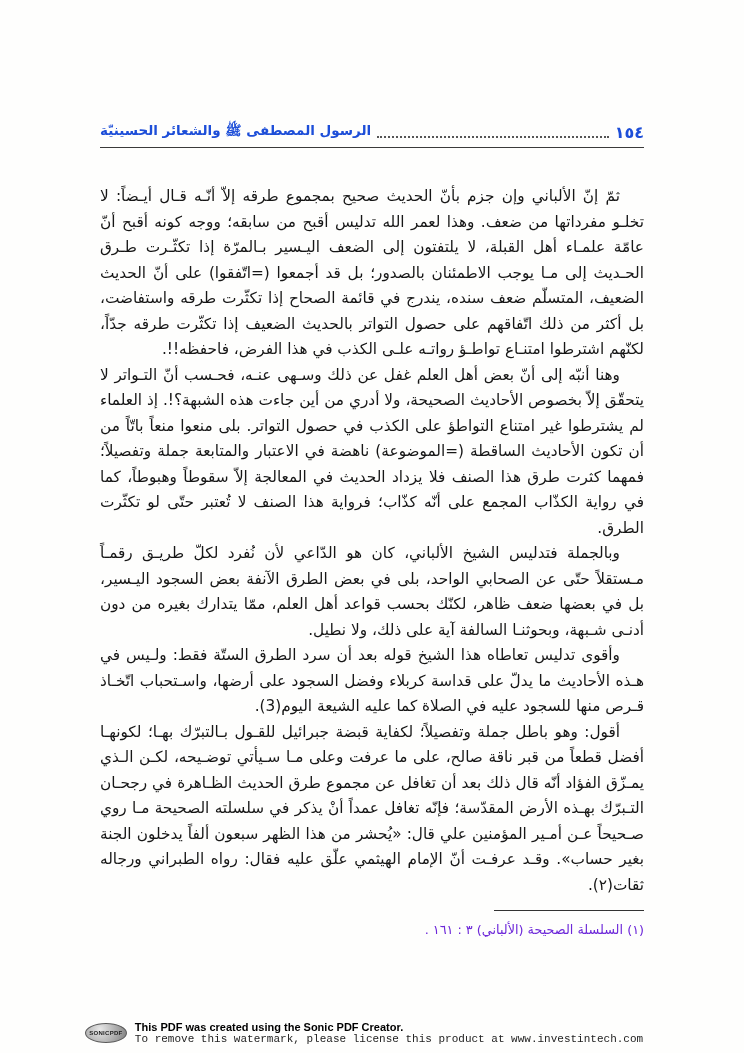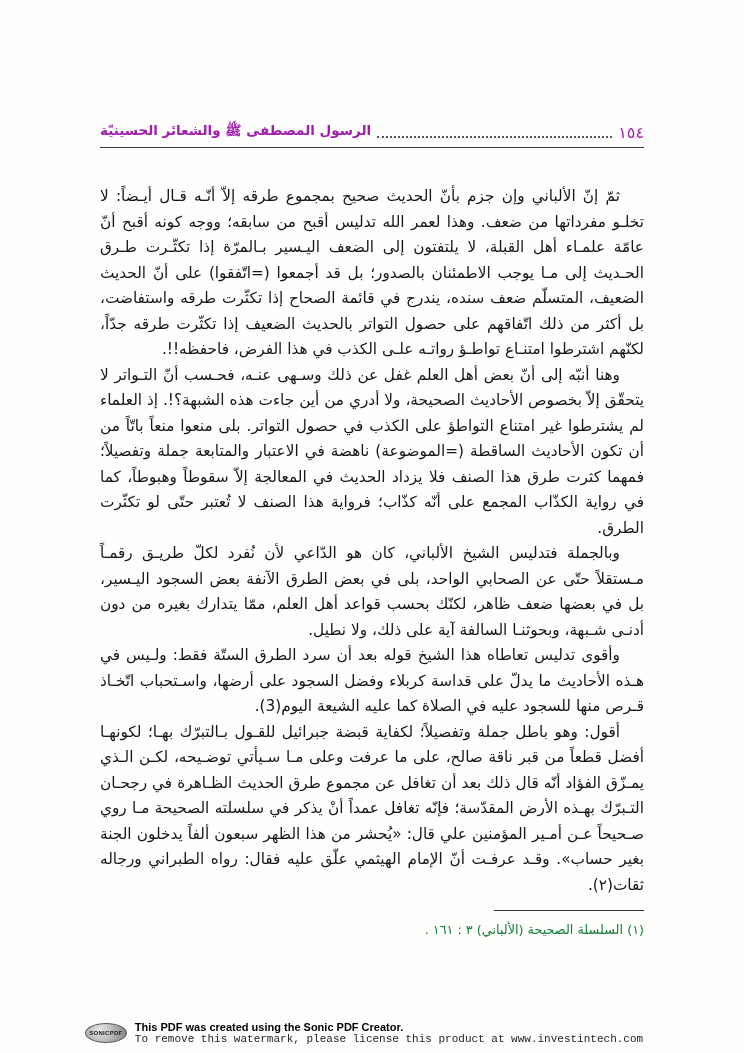--- a/index.html
+++ b/index.html
@@ -11,29 +11,29 @@
     color:#161616;
   }
   .page{
     position:absolute;inset:0;
     padding:122px 100px 0 100px;
     box-sizing:border-box;
   }
   
   .page-header{
     display:flex;align-items:flex-end;
-    font-size:13.5px;color:#a21caf;
+    font-size:13.5px;color:#1d4ed8;
   }
   .header-title{white-space:nowrap;font-weight:bold;direction:rtl;}
   .dotted-leader{
     flex:1;height:0;
     border-bottom:2px dotted #555;
     margin:0 6px 4px 6px;
   }
-  .page-number{font-size:16px;font-weight:normal;direction:rtl;}
+  .page-number{font-size:16px;font-weight:bold;direction:rtl;}
   .header-rule{
     border:none;border-top:1px solid #3a3a3a;
     margin:5px 0 0 0;
   }
   
   .body-text{
     direction:rtl;
     text-align:justify;
     font-size:15.3px;
     line-height:25.5px;
@@ -43,21 +43,21 @@
   
   .footnote-sep{
     width:150px;height:0;
     border-top:1px solid #333;
     margin:12px 0 7px auto; 
   }
   .footnotes{
     direction:rtl;
     font-size:12.8px;
     line-height:23px;
-    color:#15803d;
+    color:#6d28d9;
   }
   .footnotes p{margin:0;}
   
   .watermark{
     position:absolute;left:0;right:16px;bottom:9px;
     display:flex;justify-content:center;align-items:center;gap:8px;
   }
   .sonic-logo{
     width:40px;height:18px;flex:0 0 auto;
     border-radius:50%;

